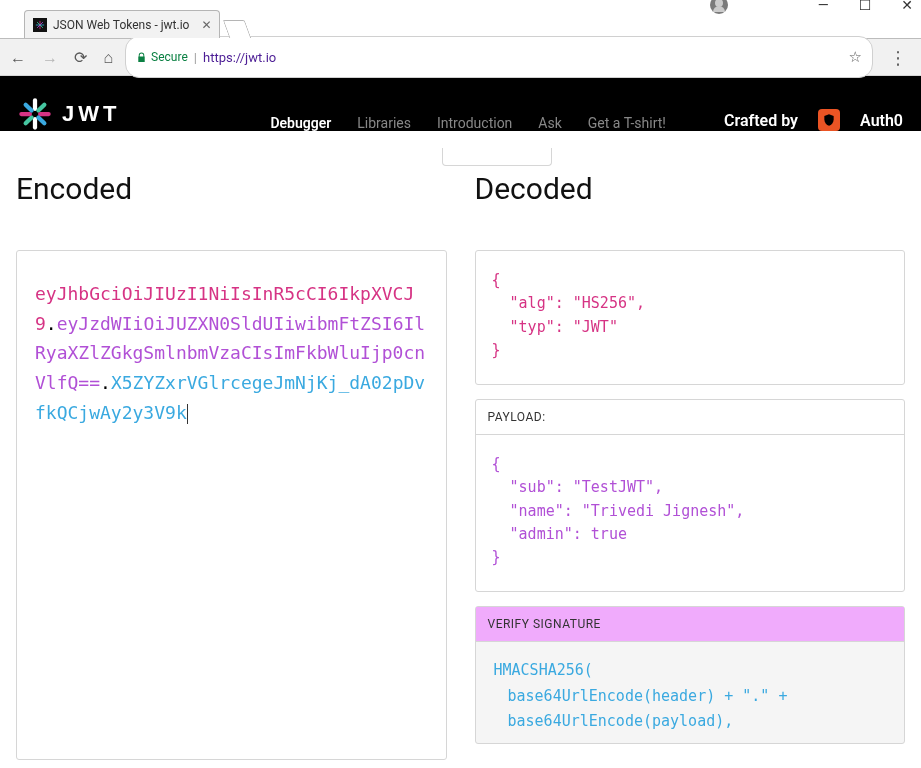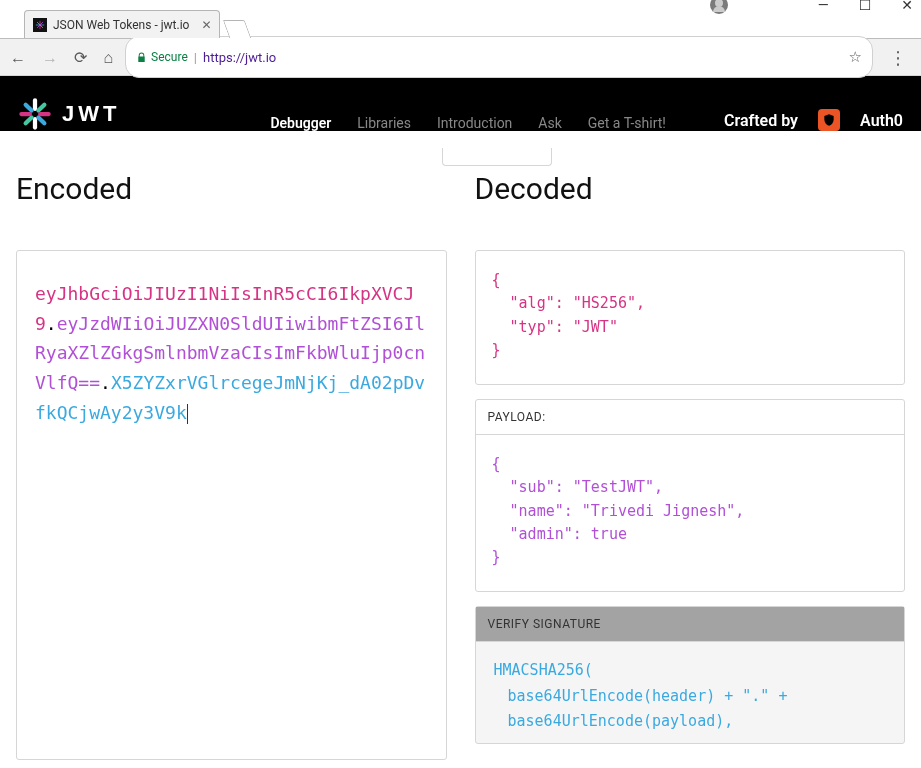--- a/index.html
+++ b/index.html
@@ -334,21 +334,21 @@
     <div class="decoded-section">
       <div class="section-label">PAYLOAD:</div>
       <div class="section-body json-payload">{
   "sub": "TestJWT",
   "name": "Trivedi Jignesh",
   "admin": true
 }</div>
     </div>
 
     <div class="decoded-section sig-bg">
-      <div class="section-label" style="background:#a3a3a3">VERIFY SIGNATURE</div>
+      <div class="section-label" style="background:#f0abfc">VERIFY SIGNATURE</div>
       <div class="sig-body">
         <div>HMACSHA256(</div>
         <div style="margin-left:14px">base64UrlEncode(header) + "." +</div>
         <div style="margin-left:14px">base64UrlEncode(payload),</div>
 
       </div>
     </div>
 
   </div>
 </div>

